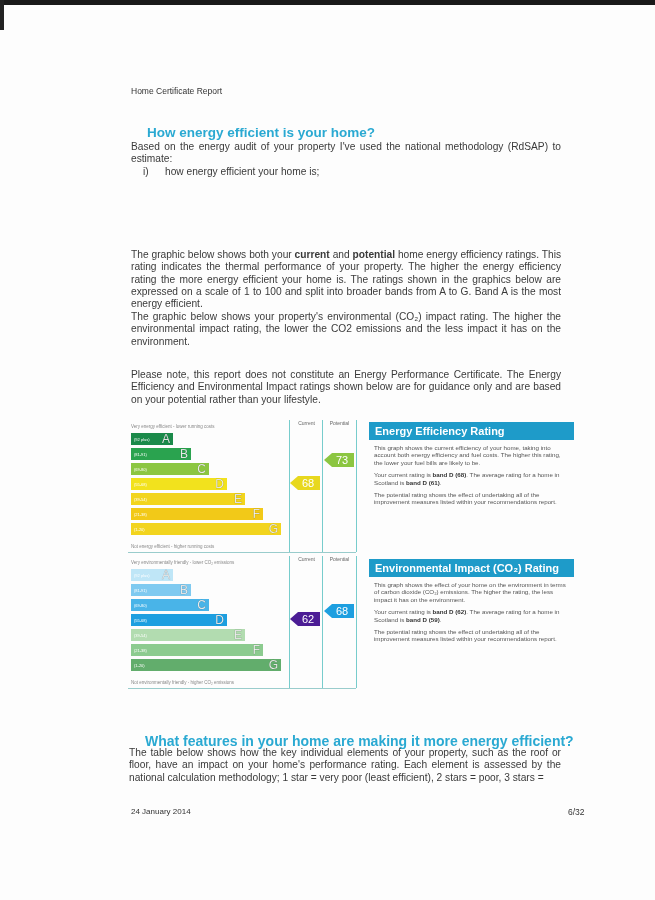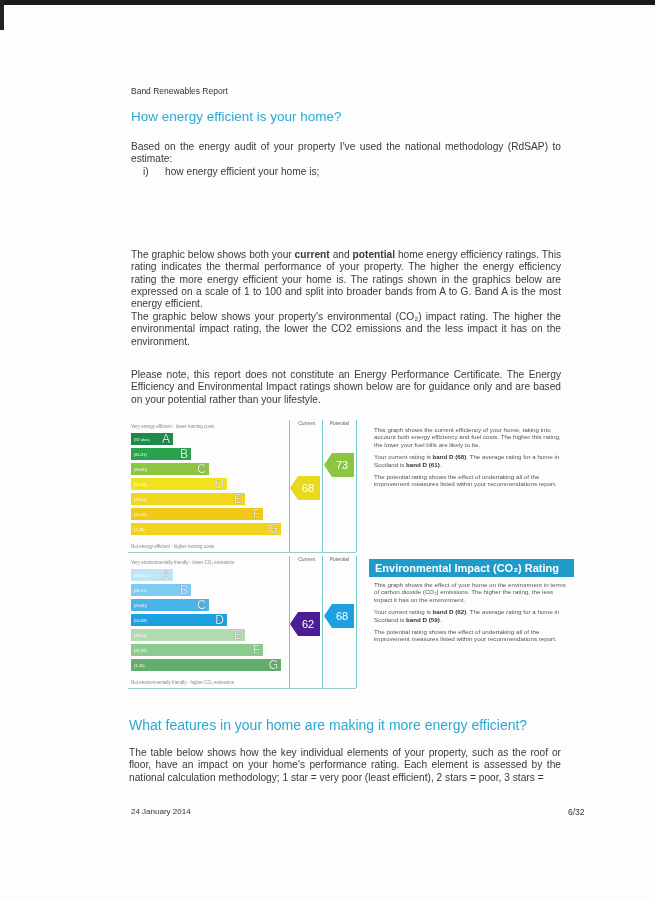--- a/index.html
+++ b/index.html
@@ -2,53 +2,53 @@
 <html><head>
 <meta charset="utf-8">
 <style>
   html, body { margin:0; padding:0; }
   body { width:655px; height:900px; background:#fdfdfd; position:relative; overflow:hidden;
          font-family:"Liberation Sans", sans-serif; color:#333; }
   .topbar { position:absolute; left:0; top:0; width:655px; height:5px; background:#1a1a1a; }
   .leftbar { position:absolute; left:0; top:0; width:4px; height:30px; background:#222; }
   .page { position:absolute; left:131px; top:0; width:430px; }
   .header { position:absolute; top:86px; left:0; font-size:8.5px; color:#333; }
-  h1 { position:absolute; margin:0; font-size:13.5px; font-weight:normal; color:#2aa9d2; }
+  h1 { position:absolute; margin:16px; font-size:13.5px; font-weight:bold; color:#2aa9d2; }
   .p { position:absolute; left:0; width:430px; font-size:10.2px; line-height:12.3px; color:#3a3a3a; text-align:justify; }
   .list { position:absolute; left:0; width:430px; font-size:10.2px; line-height:12.3px; color:#3a3a3a; }
   .li { display:flex; }
   .li .num { width:34px; padding-left:12px; box-sizing:border-box; }
   .li .txt { flex:1; }
 
   .chart { position:absolute; left:128px; width:228px; height:132px; border-bottom:1px solid #9cc; }
   .chart .toplabel { position:absolute; left:3px; top:4px; font-size:4.5px; color:#888; }
   .chart .botlabel { position:absolute; left:3px; bottom:3px; font-size:4.5px; color:#888; }
   .chart .colhdr { position:absolute; top:0; font-size:5px; color:#666; text-align:center; border-left:1px solid #7cc; height:132px; }
   .band { position:absolute; left:3px; height:12px; display:flex; justify-content:space-between; align-items:center; box-sizing:border-box; padding:0 3px; }
   .band .rng { font-size:4px; color:#fff; }
   .band .ltr { font-size:12px; color:#fff; font-weight:normal; -webkit-text-stroke:0.5px rgba(0,0,0,0.25); }
-  .arrow { position:absolute; height:24px; display:flex; align-items:center; justify-content:center; color:#fff; font-size:11px; clip-path:polygon(8px 0,100% 0,100% 100%,8px 100%,0 50%); padding-left:6px; box-sizing:border-box; }
+  .arrow { position:absolute; height:14px; display:flex; align-items:center; justify-content:center; color:#fff; font-size:11px; clip-path:polygon(8px 0,100% 0,100% 100%,8px 100%,0 50%); padding-left:6px; box-sizing:border-box; }
 
   .panel { position:absolute; left:369px; width:205px; }
   .panel .ptitle { background:#1e9bc9; color:#fff; font-size:11px; font-weight:bold; padding:3px 6px; }
   .panel .pbody { padding:4px 5px; font-size:6.2px; line-height:7.4px; color:#555; }
   .panel .pbody p { margin:0 0 5px 0; }
   .panel b { color:#333; }
 
   .footer-date { position:absolute; left:131px; top:807px; font-size:8px; color:#333; }
   .footer-page { position:absolute; left:568px; top:807px; font-size:8.5px; color:#333; }
 </style>
 </head>
 <body>
 
 <div class="topbar"></div>
 <div class="leftbar"></div>
 
 <div class="page">
-  <div class="header">Band Renewables Report</div>
+  <div class="header">Home Certificate Report</div>
   <h1 style="top:109px">How energy efficient is your home?</h1>
   <div class="p" style="top:141px">Based on the energy audit of your property I've used the national methodology (RdSAP) to estimate:</div>
   <div class="list" style="top:166px">
     <div class="li">
         <span class="num">i)</span>
         <span class="txt">how energy efficient your home is;</span>
       </div>
   </div>
   <div class="p" style="top:249px"><span>The graphic below shows both your </span><b>current</b><span> and </span><b>potential</b><span> home energy efficiency ratings. This rating indicates the thermal performance of your property. The higher the energy efficiency rating the more energy efficient your home is.  The ratings shown in the graphics below are expressed on a scale of 1 to 100 and split into broader bands from A to G. Band A is the most energy efficient.</span></div>
   <div class="p" style="top:311px">The graphic below shows your property's environmental (CO₂) impact rating. The higher the environmental impact rating, the lower the CO2 emissions and the less impact it has on the environment.</div>
@@ -123,20 +123,21 @@
     </div>
     <div class="band" style="top: 103px; width: 150px; background: rgb(98, 173, 108);">
       <span class="rng">(1-20)</span>
       <span class="ltr">G</span>
     </div>
     <div class="arrow" style="left: 162px; width: 30px; top: 56px; background: #4c1d95;">62</div>
     <div class="arrow" style="left: 196px; width: 30px; top: 48px; background: rgb(29, 159, 224);">68</div>
   </div>
 
 <div class="panel" style="top:422px">
+  <div class="ptitle">Energy Efficiency Rating</div>
   <div class="pbody">
     <p>This graph shows the current efficiency of your home, taking into account both energy efficiency and fuel costs. The higher this rating, the lower your fuel bills are likely to be.</p>
     <p><span>Your current rating is </span><b>band D (68)</b><span>. The average rating for a home in Scotland is </span><b>band D (61)</b><span>.</span></p>
     <p>The potential rating shows the effect of undertaking all of the improvement measures listed within your recommendations report.</p>
   </div>
 </div>
 
 <div class="panel" style="top:559px">
   <div class="ptitle">Environmental Impact (CO₂) Rating</div>
   <div class="pbody">

